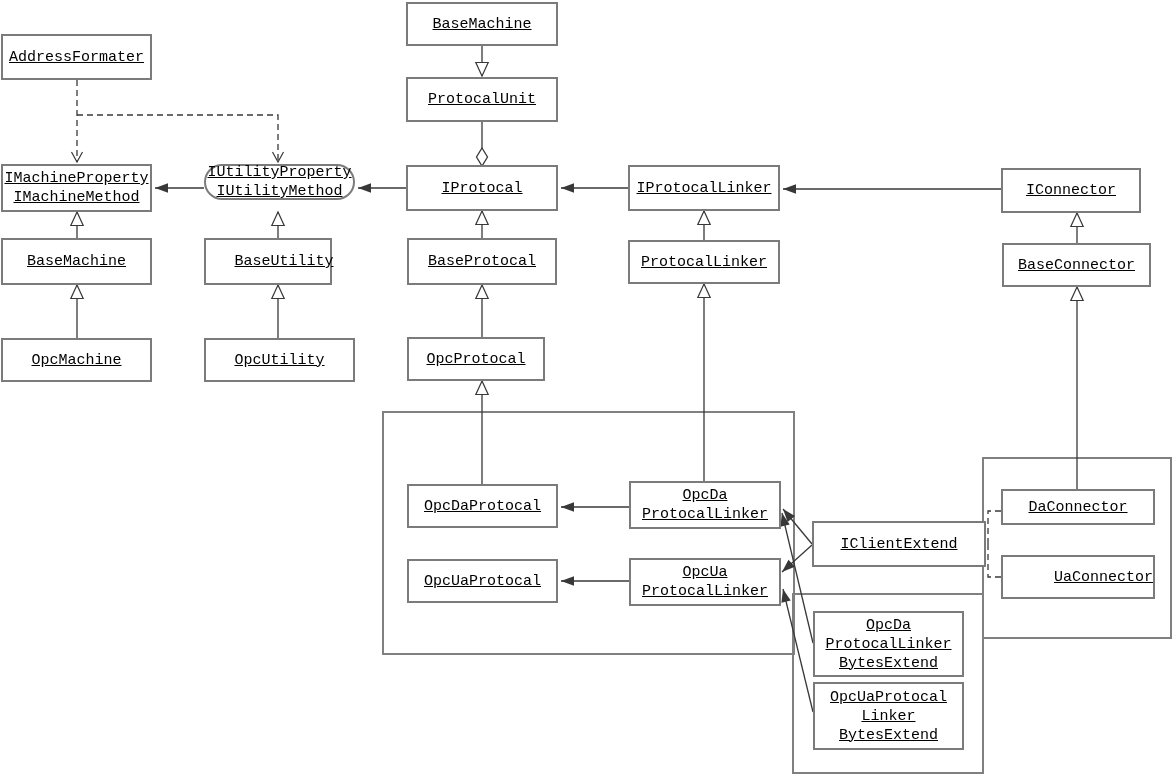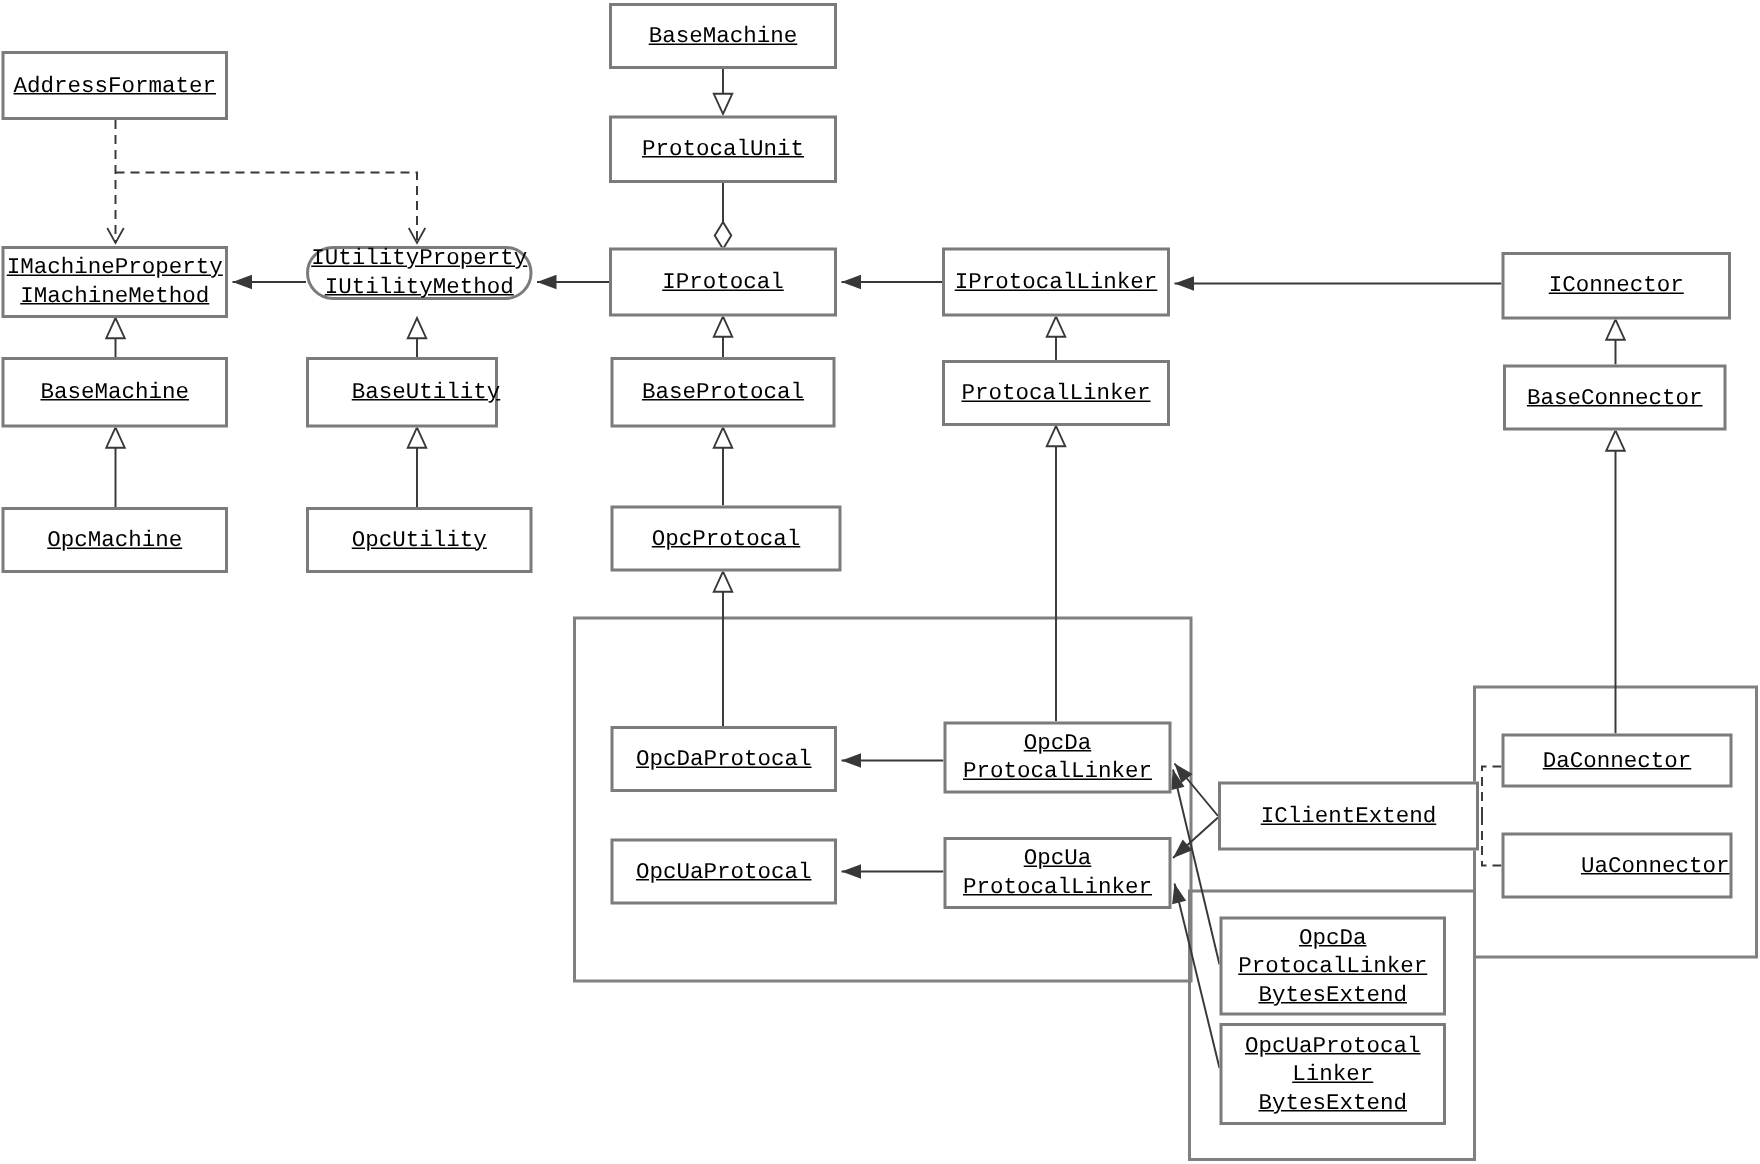--- a/index.html
+++ b/index.html
@@ -112,30 +112,30 @@
     </div>
     <div class="class-box" style="left: 406px; top: 77px; width: 152px; height: 45px;">
       <div class="class-label">ProtocalUnit</div>
     </div>
     <div class="class-box" style="left: 406px; top: 165px; width: 152px; height: 46px;">
       <div class="class-label">IProtocal</div>
     </div>
     <div class="class-box" style="left: 407px; top: 238px; width: 150px; height: 47px;">
       <div class="class-label">BaseProtocal</div>
     </div>
-    <div class="class-box" style="left: 407px; top: 337px; width: 154px; height: 44px;">
+    <div class="class-box" style="left: 407px; top: 337px; width: 138px; height: 44px;">
       <div class="class-label">OpcProtocal</div>
     </div>
     <div class="class-box" style="left: 628px; top: 165px; width: 152px; height: 46px;">
       <div class="class-label">IProtocalLinker</div>
     </div>
     <div class="class-box" style="left: 628px; top: 240px; width: 152px; height: 44px;">
       <div class="class-label">ProtocalLinker</div>
     </div>
-    <div class="class-box" style="left: 1001px; top: 168px; width: 153px; height: 45px;">
+    <div class="class-box" style="left: 1001px; top: 168px; width: 140px; height: 45px;">
       <div class="class-label">IConnector</div>
     </div>
     <div class="class-box" style="left: 1002px; top: 243px; width: 149px; height: 44px;">
       <div class="class-label">BaseConnector</div>
     </div>
     <div class="class-box" style="left: 407px; top: 484px; width: 151px; height: 44px;">
       <div class="class-label">OpcDaProtocal</div>
     </div>
     <div class="class-box" style="left: 407px; top: 559px; width: 151px; height: 44px;">
       <div class="class-label">OpcUaProtocal</div>

